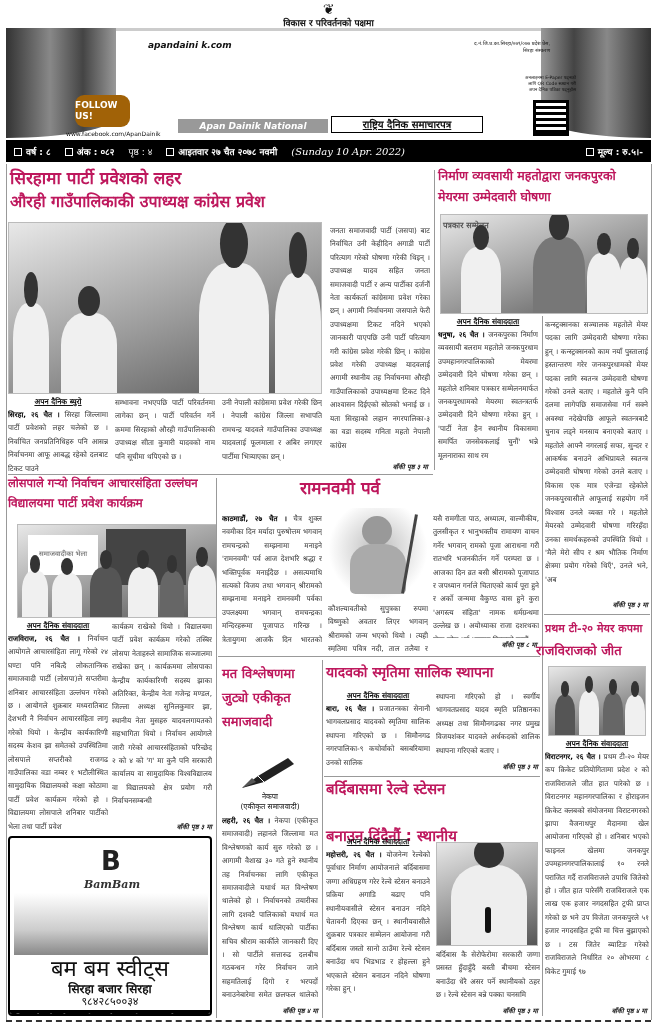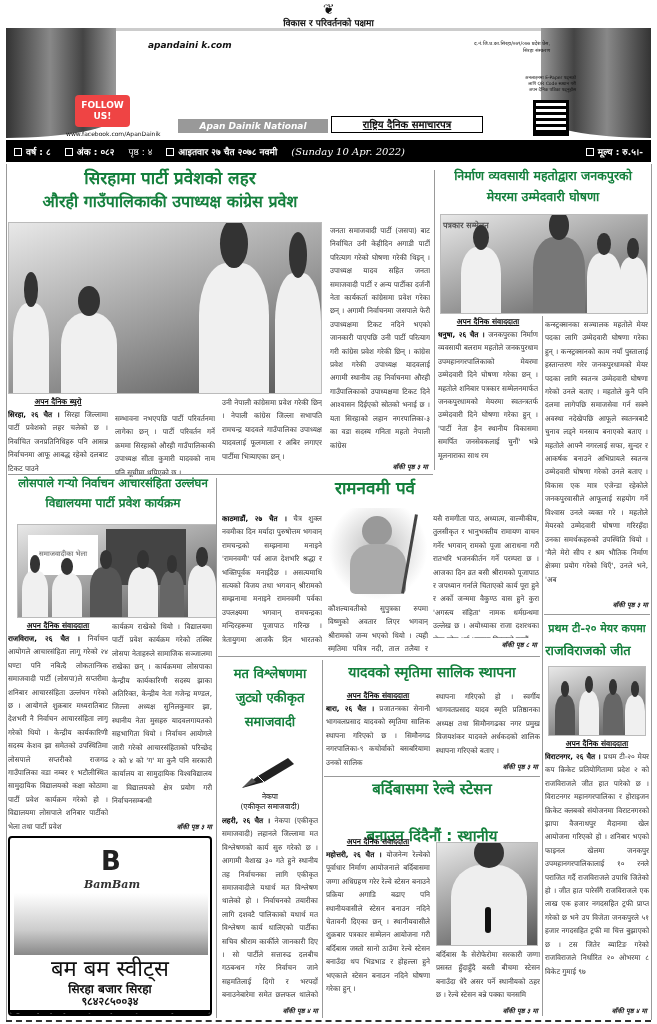--- a/index.html
+++ b/index.html
@@ -11,46 +11,46 @@
 .curtain{top:28px;width:110px;height:110px;background:linear-gradient(90deg,#333,#888 40%,#444 70%,#999);}
 .curtain.left{left:6px;border-bottom-right-radius:100% 20%}
 .curtain.right{right:6px;border-bottom-left-radius:100% 20%;background:linear-gradient(270deg,#333,#888 40%,#444 70%,#999)}
 .band{left:6px;top:28px;width:645px;height:3px;background:#ccc}
 .site-url{left:148px;top:40px;font-size:9px;font-weight:bold;font-style:italic}
 .title{left:140px;top:40px;width:370px;height:90px;font-family:"DejaVu Sans",sans-serif;font-weight:bold;font-size:74px;line-height:90px;letter-spacing:-2px;color:#000}
 .reg-info{left:470px;top:40px;width:80px;font-size:5px;line-height:7px;text-align:right}
 .epaper-info{left:520px;top:75px;width:56px;font-size:4.5px;line-height:6px;text-align:right}
 .qr{left:533px;top:100px;width:36px;height:36px;background:
  repeating-linear-gradient(0deg,#000 0 3px,#fff 3px 6px),#fff;border:3px solid #000}
-.follow{left:75px;top:95px;width:55px;height:32px;background:#ef4444;border-radius:4px;color:#fff;font-size:9px;font-weight:bold;text-align:center;line-height:11px;padding-top:5px}
+.follow{left:75px;top:95px;width:55px;height:32px;background:#a16207;border-radius:9px;color:#fff;font-size:9px;font-weight:bold;text-align:left;line-height:11px;padding-top:5px}
 .fb-url{left:66px;top:130px;font-size:6px}
 .eng-name{left:178px;top:119px;width:150px;height:14px;background:#999;color:#fff;font-size:9px;font-weight:bold;line-height:14px;text-align:center;font-style:italic}
 .nep-name{left:331px;top:116px;width:152px;height:17px;border:1px solid #000;font-size:10px;font-weight:bold;line-height:15px;text-align:center;background:#fff;text-decoration:underline}
 .infobar{left:6px;top:140px;width:645px;height:22px;border:2px solid #000;background:#000;color:#fff;display:flex;align-items:center;font-size:9px;padding:0 6px;gap:0}
 .infobar span{margin-right:14px;white-space:nowrap}
 .infobar .box{display:inline-block;width:8px;height:8px;border:1px solid #fff;margin-right:4px;vertical-align:middle}
 .infobar .eng{font-family:"DejaVu Serif",serif;font-style:italic;font-size:10px}
 .rule-v{width:1px;background:#999}
 .rule-h{height:1px;background:#999}
 .dash{height:0;border-top:2px dashed #333}
-.head{font-weight:bold;text-align:center;color:#15803d;line-height:1.25}
+.head{font-weight:bold;color:#be185d;line-height:1.25}
 .body-text{font-size:7.2px;line-height:13.4px;color:#333;text-align:justify;overflow:hidden}
 .byline{font-size:7.5px;font-weight:bold;text-decoration:underline;text-align:center;line-height:12px}
 .dateline{font-weight:bold;color:#000}
 .cont{font-size:6.5px;font-style:italic;font-weight:bold;text-align:right;line-height:10px;color:#222}
 .photo{background:linear-gradient(160deg,#e8e8e8,#9a9a9a 55%,#555);border:1px solid #bbb;overflow:hidden}
 .person{position:absolute;bottom:0;background:#f0f0f0;border-radius:40% 40% 0 0}
 .person::before{content:"";position:absolute;left:30%;top:-34%;width:40%;height:38%;background:#333;border-radius:50%}
 .ad{left:8px;top:836px;width:204px;height:180px;border:2px solid #000;border-radius:4px;background:#fff;overflow:hidden}
 .ad-logo{left:78px;top:8px;width:46px;height:30px;text-align:center;font-size:26px;font-weight:bold;line-height:30px;color:#222}
 .ad-brand{left:62px;top:40px;width:80px;text-align:center;font-family:"DejaVu Serif",serif;font-style:italic;font-weight:bold;font-size:11px;color:#333}
 .ad-img{left:4px;top:55px;width:194px;height:62px;background:linear-gradient(180deg,#fff,#ccc 60%,#888)}
 .ad-name{left:0;top:118px;width:200px;text-align:center;font-size:22px;font-family:"DejaVu Serif",serif;line-height:26px}
 .ad-addr{left:0;top:144px;width:200px;text-align:center;font-size:12px;font-weight:bold;line-height:14px}
-.ad-phone{left:0;top:158px;width:200px;text-align:center;font-size:11px;font-weight:bold;line-height:12px}
+.ad-phone{left:0;top:158px;width:200px;text-align:center;font-size:11px;font-weight:normal;line-height:12px}
 .ad-slogan{left:0;top:172px;width:200px;height:30px;background:#000;color:#fff;font-size:8px;font-weight:bold;text-align:center;line-height:12px;padding-top:3px}
 .pen{left:238px;top:754px;width:60px;height:36px}
 </style>
 </head>
 <body>
 
 <div class="abs masthead">
   <div class="abs band"></div>
   <div class="abs curtain left"></div>
   <div class="abs curtain right"></div>
@@ -85,21 +85,21 @@
 <div class="abs photo" style="left:8px;top:222px;width:314px;height:172px">
   <div class="person" style="left:4px;width:36px;height:90px"></div>
   <div class="person" style="left:52px;width:56px;height:80px"></div>
   <div class="person" style="left:190px;width:70px;height:130px"></div>
   <div class="person" style="left:266px;width:46px;height:120px"></div>
 </div>
 <div class="abs" style="left:8px;top:396px;width:100px">
   <div class="byline">अपन दैनिक ब्युरो</div>
   <div class="body-text" style="height:68px"><span class="dateline">सिरहा, २६ चैत ।</span> <span>सिरहा जिल्लामा पार्टी प्रवेशको लहर चलेको छ । निर्वाचित जनप्रतिनिधिहरु पनि आसन्न निर्वाचनमा आफू आबद्ध रहेको दलबाट टिकट पाउने</span></div>
 </div>
-<div class="abs body-text" style="left:115px;top:412px;width:100px;height:80px">सम्भावना नभएपछि पार्टी परिवर्तनमा लागेका छन् । पार्टी परिवर्तन गर्ने क्रममा सिरहाको औरही गाउँपालिकाकी उपाध्यक्ष सीता कुमारी यादवको नाम पनि सूचीमा थपिएको छ ।</div>
+<div class="abs body-text" style="left:115px;top:396px;width:100px;height:80px">सम्भावना नभएपछि पार्टी परिवर्तनमा लागेका छन् । पार्टी परिवर्तन गर्ने क्रममा सिरहाको औरही गाउँपालिकाकी उपाध्यक्ष सीता कुमारी यादवको नाम पनि सूचीमा थपिएको छ ।</div>
 <div class="abs body-text" style="left:222px;top:396px;width:100px;height:80px">उनी नेपाली कांग्रेसमा प्रवेश गरेकी छिन् । नेपाली कांग्रेस जिल्ला सभापति रामचन्द्र यादवले गाउँपालिका उपाध्यक्ष यादवलाई फूलमाला र अबिर लगाएर पार्टीमा भित्र्याएका छन् ।</div>
 <div class="abs body-text" style="left:330px;top:224px;width:100px;height:238px">जनता समाजवादी पार्टी (जसपा) बाट निर्वाचित उनी केहीदिन अगाडी पार्टी परित्याग गरेको घोषणा गरेकी थिइन् । उपाध्यक्ष यादव सहित जनता समाजवादी पार्टी र अन्य पार्टीका दर्जनौं नेता कार्यकर्ता कांग्रेसमा प्रवेश गरेका छन् । अगामी निर्वाचनमा जसपाले फेरी उपाध्यक्षमा टिकट नदिने भएको जानकारी पाएपछि उनी पार्टी परित्याग गरी कांग्रेस प्रवेश गरेकी छिन् । कांग्रेस प्रवेश गरेकी उपाध्यक्ष यादवलाई अगामी स्थानीय तह निर्वाचनमा औरही गाउँपालिकाको उपाध्यक्षमा टिकट दिने आश्वासन दिईएको स्रोतको भनाई छ । यता सिरहाको लहान नगरपालिका-३ का वडा सदस्य गनिता महतो नेपाली कांग्रेस</div>
 <div class="abs cont" style="left:330px;top:462px;width:98px">बाँकी पृष्ठ ३ मा</div>
 
 <div class="abs rule-v" style="left:434px;top:170px;height:300px"></div>
 
 <div class="abs head" style="left:438px;top:168px;width:210px;font-size:12.5px">निर्माण व्यवसायी महतोद्वारा जनकपुरको</div>
 <div class="abs head" style="left:438px;top:189px;width:210px;font-size:12.5px">मेयरमा उम्मेदवारी घोषणा</div>
 <div class="abs photo" style="left:440px;top:214px;width:208px;height:100px">
   <div class="abs" style="left:2px;top:4px;font-size:8px;color:#555;font-weight:bold">पत्रकार सम्मेलन</div>

